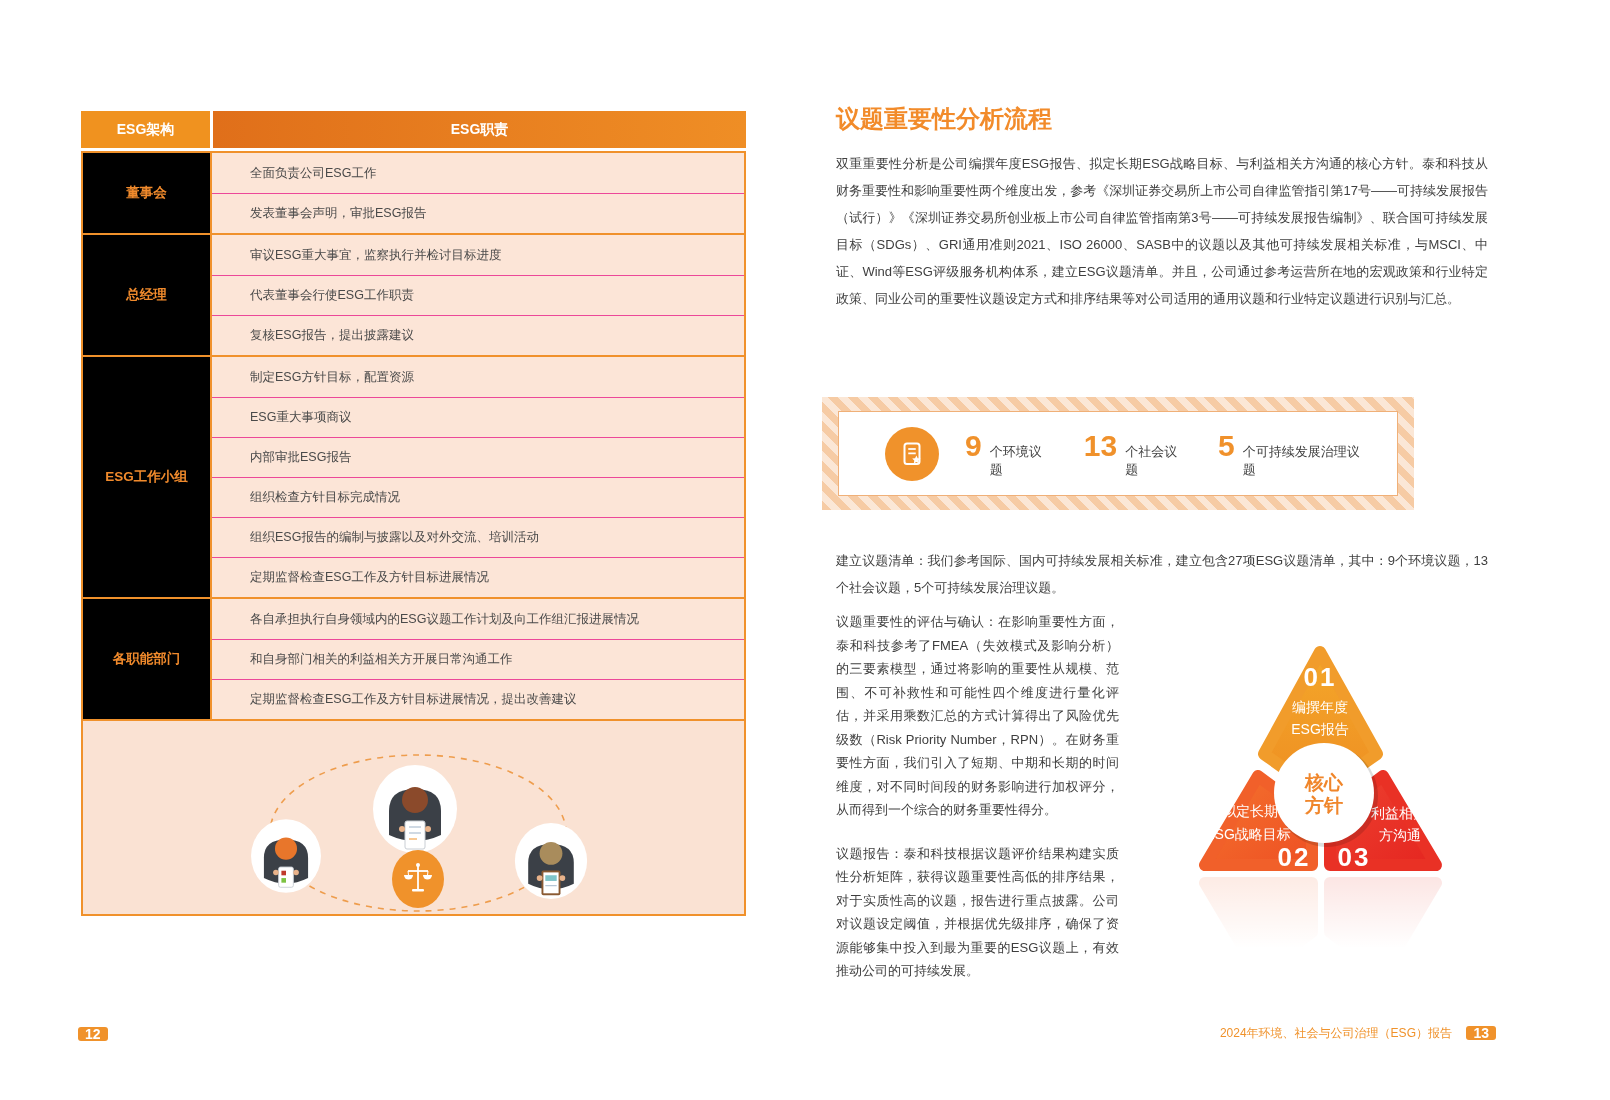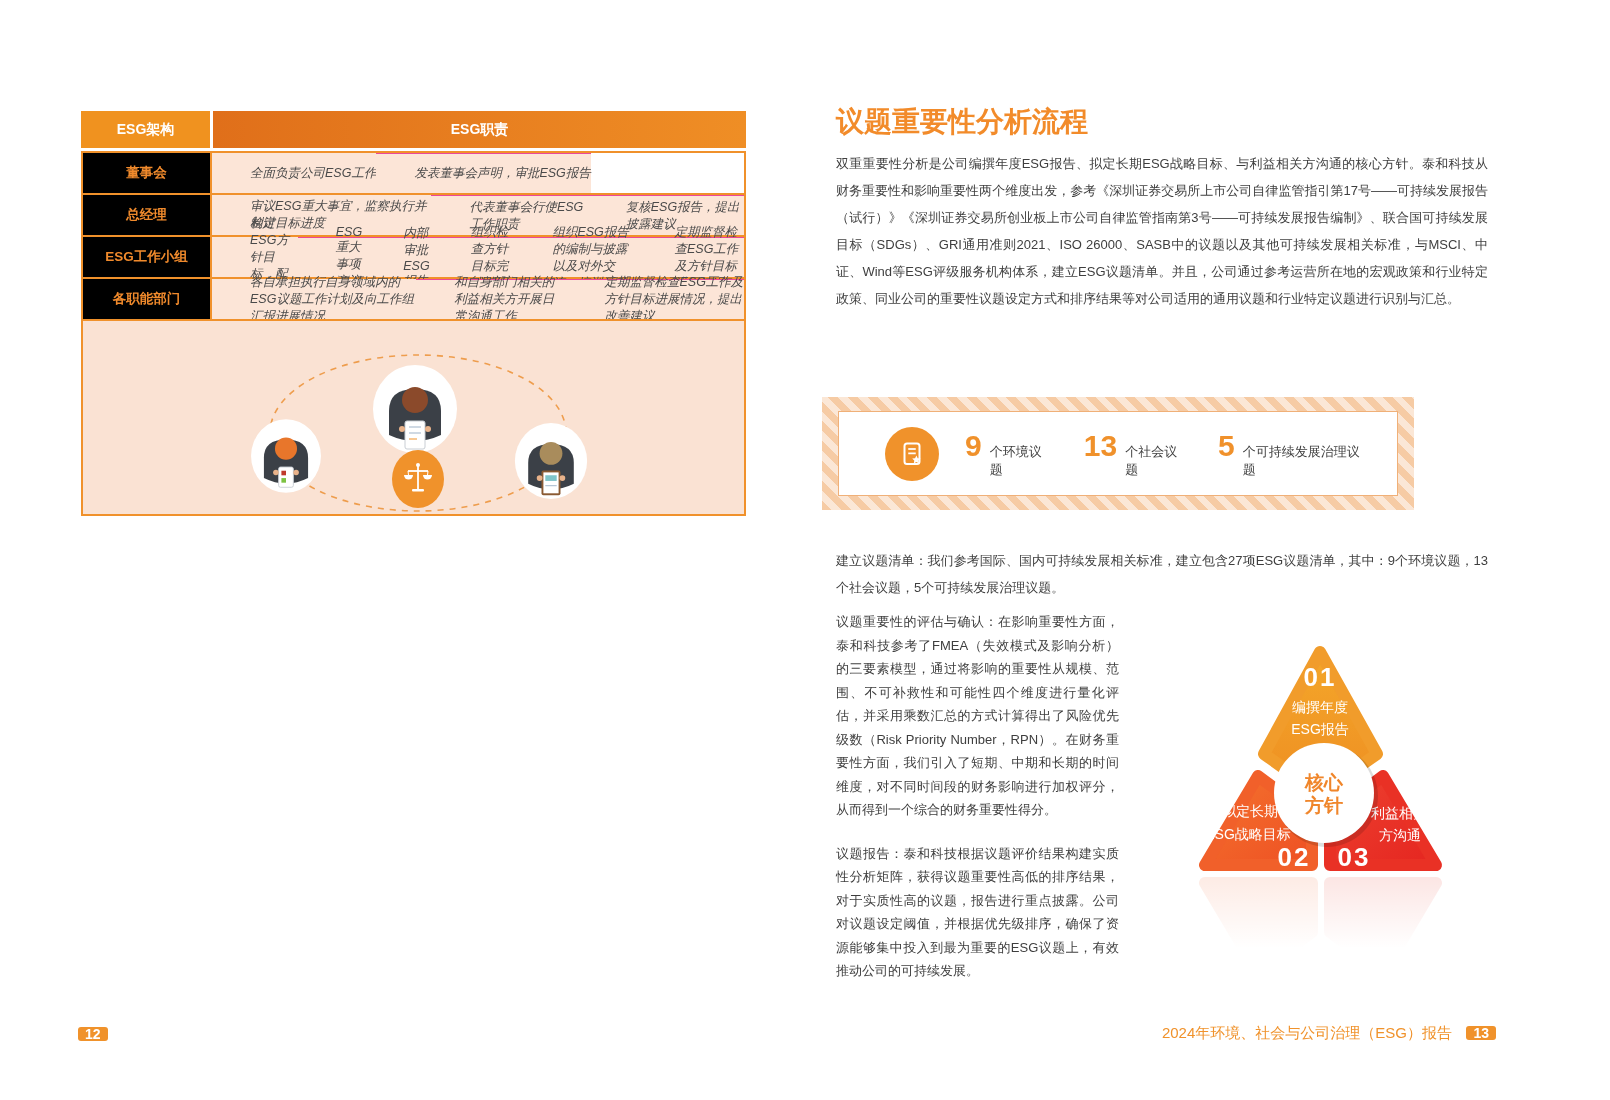--- a/index.html
+++ b/index.html
@@ -13,36 +13,36 @@
            font-size:14px;font-weight:bold;}
   .th-gap{width:3px;background:#fff;}
   .th-col2{flex:1;background:linear-gradient(90deg,#e06f1a,#ef8e25);color:#fff;display:flex;align-items:center;
            justify-content:center;font-size:14px;font-weight:bold;}
   .t-hgap{height:3px;background:#fff;}
   .t-body{border:2px solid #f0912b;border-bottom:none;}
   .t-group{display:flex;border-top:2px solid #f0912b;}
   .t-group:first-child{border-top:none;}
   .g-label{width:127px;background:#000000;border-right:2px solid #f0912b;display:flex;align-items:center;
            justify-content:center;color:#f08a2c;font-size:13.5px;font-weight:bold;text-align:center;}
-  .g-rows{flex:1;display:flex;flex-direction:row;font-style:italic;}
+  .g-rows{flex:1;display:flex;flex-direction:column;}
   .g-row{height:40px;background:#fce5d7;display:flex;align-items:center;padding-left:38px;font-size:12.5px;
          color:#4a4a4a;border-top:1px solid #ec4899;box-sizing:border-box;}
   .g-row:first-child{border-top:none;}
   .t-illustration{height:197px;background:#fae2d3;border:2px solid #f0912b;box-sizing:border-box;
                   position:relative;overflow:hidden;}
 
   
   .badge{display:inline-block;background:#f0922b;color:#fff;font-size:14px;line-height:14px;
          border-radius:3px;padding:0 7px;font-weight:bold;}
   .pageno-left{position:absolute;left:78px;top:1025px;}
   .footer-right{position:absolute;left:1000px;top:1024px;width:496px;text-align:right;}
-  .f-title{color:#f0922b;font-size:15px;margin-right:10px;vertical-align:middle;}
-
-  
-  .r-title{position:absolute;left:836px;top:103px;margin:0;font-size:28px;font-weight:bold;color:#f28b2a;}
+  .f-title{color:#f0922b;font-size:12px;margin-right:10px;vertical-align:middle;}
+
+  
+  .r-title{position:absolute;left:836px;top:103px;margin:0;font-size:24px;font-weight:bold;color:#f28b2a;}
   .para{position:absolute;margin:0;font-size:13px;text-align:justify;color:#3e3e3e;}
   .p1{left:836px;top:150px;width:652px;line-height:27px;}
   .p2{left:836px;top:303px;width:652px;line-height:27px;}
   .p3{left:836px;top:547px;width:652px;line-height:27px;}
   .col-left{position:absolute;left:836px;top:610px;width:283px;}
   .col-left p{position:static;line-height:23.5px;}
   .col-left .pnext{margin-top:20px;}
 
   
   .highlight-box{position:absolute;left:822px;top:397px;width:592px;height:113px;

